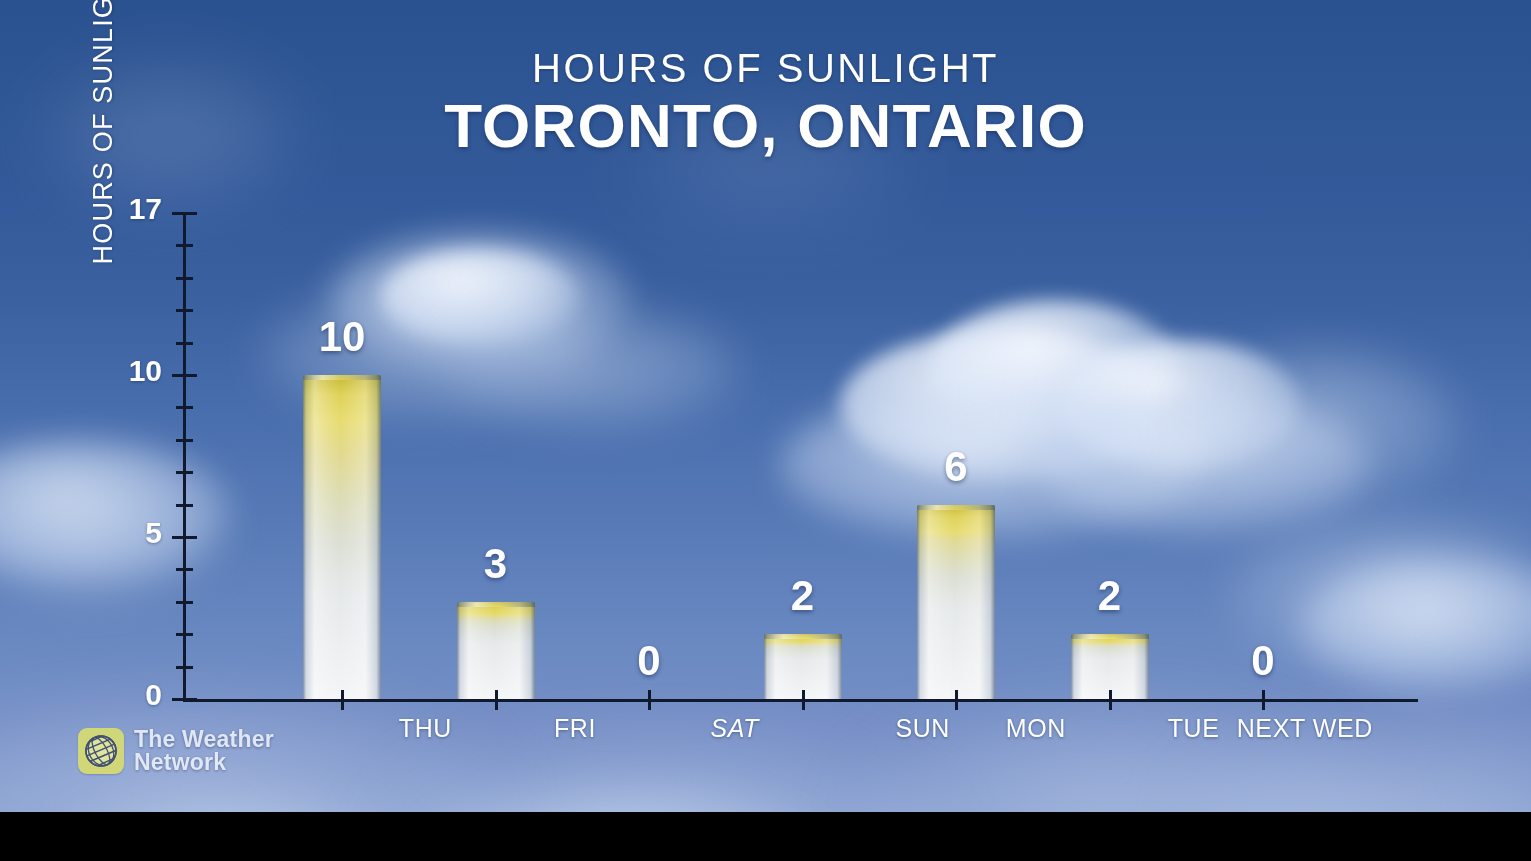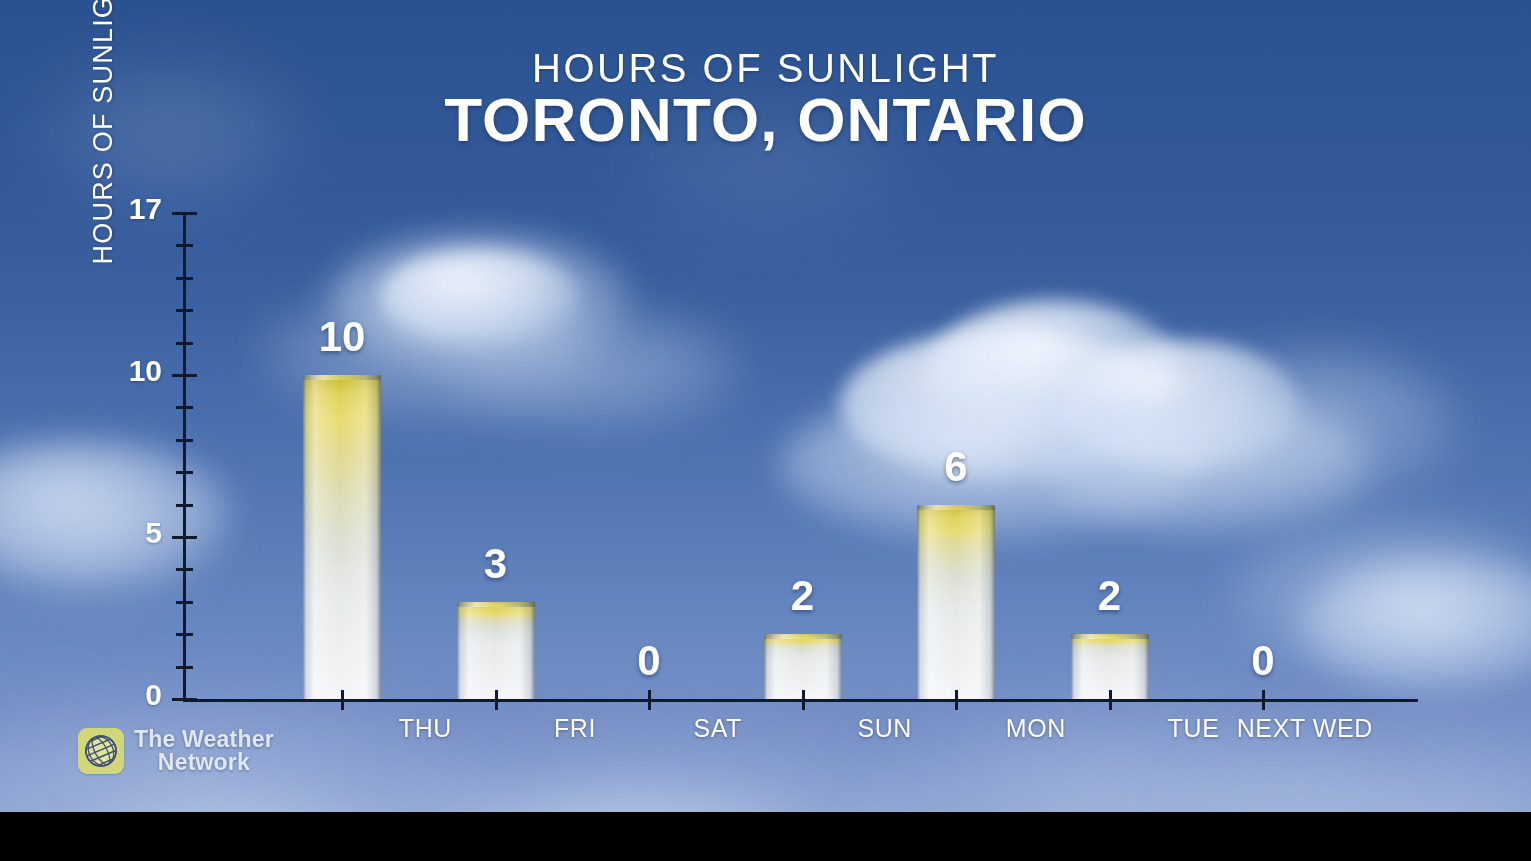--- a/index.html
+++ b/index.html
@@ -80,20 +80,21 @@
   }
   .title-sub {
     font-size: 40px;
     letter-spacing: 2.5px;
     font-weight: 400;
     color: #ffffff;
     line-height: 1.0;
     text-shadow: 0 1px 3px rgba(10,30,70,0.42);
   }
   .title-main {
+    margin-top: 6px;
     font-size: 62px;
     font-weight: bold;
     letter-spacing: 1.2px;
     color: #ffffff;
     line-height: 1.04;
     text-shadow: 0 2px 4px rgba(10,30,70,0.45);
   }
 
   
   #chart {
@@ -188,21 +189,20 @@
   
   #logo {
     position: absolute;
     left: 78px;
     top: 728px;
     display: flex;
     align-items: center;
     gap: 10px;
     z-index: 7;
     opacity: 0.92;
-    text-align: center;
   }
   #logo-mark {
     width: 46px;
     height: 46px;
     border-radius: 9px;
     background: #d7dc72;
     display: flex;
     align-items: center;
     justify-content: center;
     box-shadow: 0 1px 2px rgba(20,40,80,0.25);
@@ -310,22 +310,22 @@
         <div class="x-tick" style="left: 494.5px;"></div>
         <div class="x-tick" style="left: 648px;"></div>
         <div class="x-tick" style="left: 801.5px;"></div>
         <div class="x-tick" style="left: 955px;"></div>
         <div class="x-tick" style="left: 1108.5px;"></div>
         <div class="x-tick" style="left: 1262px;"></div>
       </div>
     <div id="x-labels">
         <div class="x-label" style="left: 232px; width: 220px;">THU</div>
         <div class="x-label" style="left: 376px; width: 220px;">FRI</div>
-        <div class="x-label" style="left: 522px; width: 220px;">SAT</div>
-        <div class="x-label" style="left: 692px; width: 220px;">SUN</div>
+        <div class="x-label" style="left: 539px; width: 220px; font-style: italic;">SAT</div>
+        <div class="x-label" style="left: 730px; width: 220px;">SUN</div>
         <div class="x-label" style="left: 846px; width: 220px;">MON</div>
         <div class="x-label" style="left: 999.5px; width: 220px;">TUE</div>
         <div class="x-label" style="left: 1153px; width: 220px;">NEXT WED</div>
       </div>
   </div>
 
   <div id="logo">
     <div id="logo-mark">
       <svg width="38" height="38" viewBox="0 0 38 38" aria-hidden="true">
         <defs>

